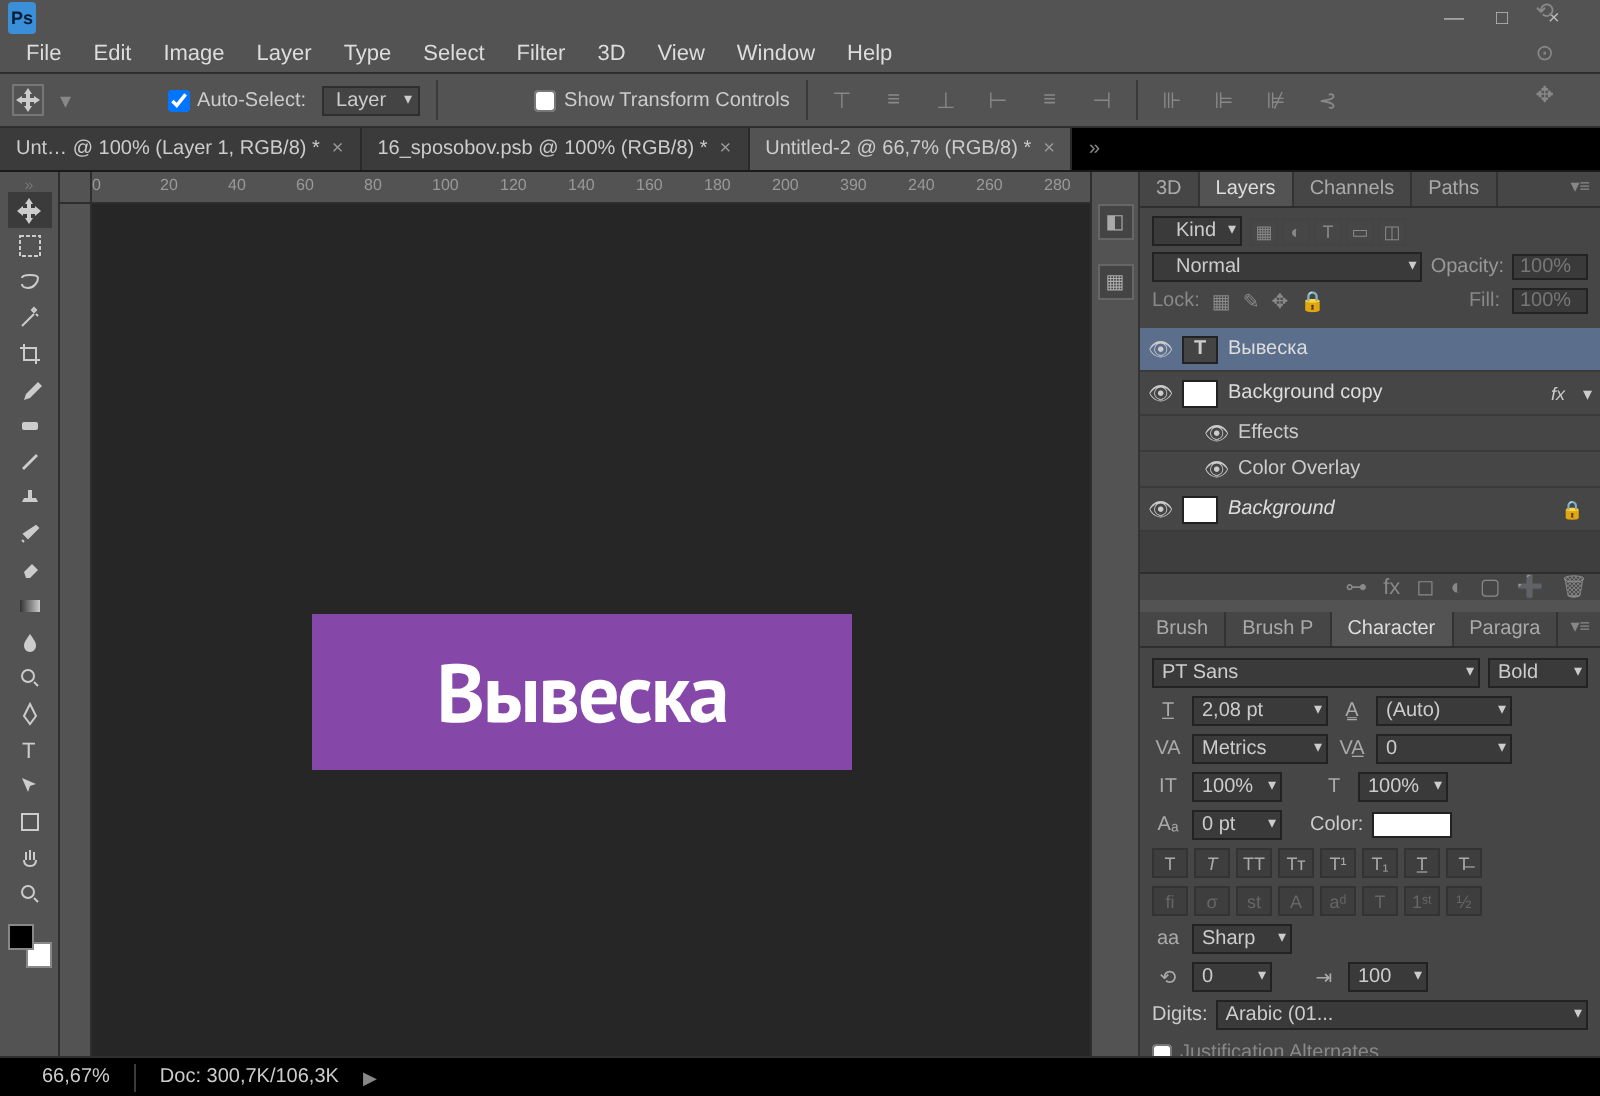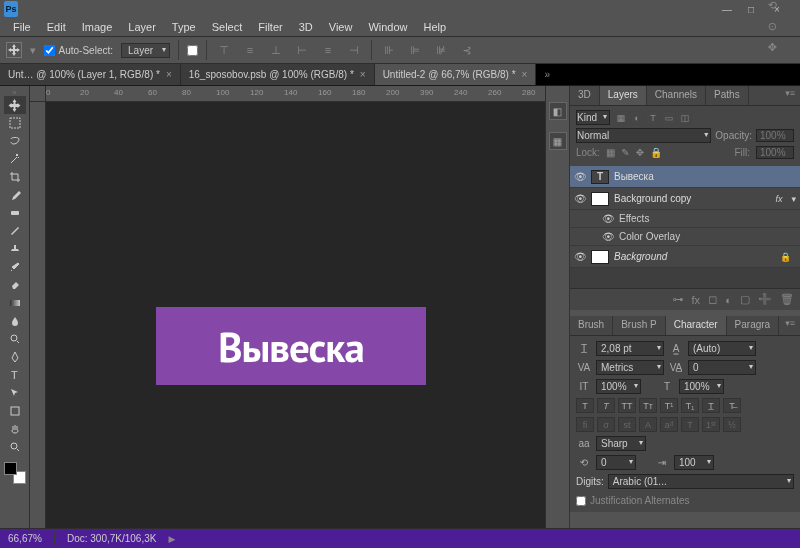--- a/index.html
+++ b/index.html
@@ -12,21 +12,21 @@
 .titlebar .controls { margin-left: auto; display: flex; gap: 12px; padding-right: 8px;}
 .titlebar .ctrl { width: 14px; height: 10px; color: #bbb; font-size: 10px; cursor: pointer;}
 
 
 .menubar { height: 18px; background: #535353; display: flex; align-items: center; padding: 0 6px; gap: 2px; }
 .menubar .mitem { padding: 2px 7px; color: #ddd; font-size: 11px; cursor: pointer; }
 
 
 .optbar { height: 28px; background: #535353; border-top: 1px solid #2e2e2e; border-bottom: 1px solid #2e2e2e; display: flex; align-items: center; padding: 0 6px; gap: 8px; }
 .optbar .tool-icon { width: 16px; height: 16px; border: 1px solid #777; }
-.optbar .check { display: flex; align-items: center; gap: 4px; font-size: 10px; color: #ccc;}
+.optbar .check { display: flex; align-items: center; gap: 4px; font-size: 10px; color: #ccc; margin-left: 40px;}
 .optbar .check input { width: 11px; height: 11px;}
 .optbar .dd { background: #444; border: 1px solid #2e2e2e; padding: 1px 16px 1px 6px; font-size: 10px; position: relative; color:#ccc;}
 .optbar .dd::after { content: "▾"; position: absolute; right: 3px; font-size: 8px; }
 .optbar .sep { width: 1px; height: 20px; background: #3a3a3a; }
 .optbar .icon-btn { width: 18px; height: 18px; display: flex; align-items: center; justify-content: center; font-size: 11px; color: #888;}
 .optbar .right-group { margin-left: auto; display: flex; align-items: center; gap: 3px; flex-direction: column;}
 .optbar .mode3d { background: #3a3a3a; border: 1px solid #222; padding: 2px 14px; font-size: 10px;}
 
 
 .tabbar { height: 22px; background: #000000; display: flex; align-items: stretch; border-bottom: 1px solid #1a1a1a;}
@@ -62,21 +62,21 @@
 .dock-strip .dicon { width:18px; height:18px; border:1px solid #666; background:#444; font-size:10px; display:flex; align-items:center; justify-content:center; color:#aaa;}
 .panels { flex:1; display: flex; flex-direction: column; }
 
 .panel-tabs { display: flex; background: #464646; height: 20px; align-items: stretch; border-bottom: 1px solid #2e2e2e;}
 .panel-tabs .ptab { padding: 3px 8px; font-size: 10px; color: #aaa; border-right: 1px solid #333;}
 .panel-tabs .ptab.active { background: #535353; color: #ddd;}
 .panel-tabs .pmenu { margin-left: auto; padding: 2px 5px; color: #888; font-size: 9px;}
 
 .layers-body { background: #464646; padding: 4px 6px; font-size: 10px;}
 .layers-body .row { display: flex; align-items: center; gap: 4px; margin-bottom: 3px;}
-.layers-body .dd2 { background: #3a3a3a; border: 1px solid #222; padding: 1px 12px 1px 0; font-size: 10px; position:relative; color:#ccc;}
+.layers-body .dd2 { background: #3a3a3a; border: 1px solid #222; padding: 1px 12px 1px 11px; font-size: 10px; position:relative; color:#ccc;}
 .layers-body .dd2::after { content:"▾"; position:absolute; right:2px; font-size:8px;}
 .layers-body .filter-icons span { width:14px; height:14px; display:inline-flex; align-items:center; justify-content:center; font-size:9px; color:#888; border:1px solid #444;}
 .layers-body .filter-icons { display:flex; gap:2px;}
 .layers-body .label { color: #999; font-size:10px;}
 .layers-body .num { background:#3a3a3a; border:1px solid #222; padding:0 3px; width:38px; color:#777; font-size:10px;}
 .layers-body .lockrow span { font-size:10px; color:#888; margin-right:2px;}
 
 .layer-list { background: #464646; }
 .layer { display: flex; align-items: center; height: 22px; border-bottom: 1px solid #3a3a3a; padding: 0 4px; gap: 5px;}
 .layer.sel { background: #5b6e8c;}
@@ -103,21 +103,21 @@
 .char-body .dd3.xs { flex:0 0 50px;}
 .char-body .ico { width:16px; font-size:10px; color:#aaa; text-align:center;}
 .char-body .colorbox { width:40px; height:13px; background:#fff; border:1px solid #222;}
 .char-body .tt-row { display:flex; gap:3px;}
 .char-body .tt-row span { width:18px; height:15px; border:1px solid #333; background:#3e3e3e; display:flex; align-items:center; justify-content:center; font-size:9px; color:#aaa;}
 .char-body .tt-row span.dis { color:#666;}
 .char-body .justchk { display:flex; align-items:center; gap:4px; color:#888; margin-top:2px;}
 .char-body .justchk input{width:10px;height:10px;}
 
 
-.statusbar { height: 20px; background: #4c1d95; border-top: 1px solid #2e2e2e; display: flex; align-items: center; padding: 0 8px; gap: 12px; font-size: 10px; color: #ccc;}
+.statusbar { height: 20px; background: #000000; border-top: 1px solid #2e2e2e; display: flex; align-items: center; padding: 0 21px; gap: 12px; font-size: 10px; color: #ccc;}
 .statusbar .sep2 { width:1px; height:14px; background:#3a3a3a;}
 .statusbar .arrow { color:#888; font-size:9px;}
 
 svg { display:block;}
 </style>
 </head>
 <body>
 
 <div class="window">
   <div class="titlebar">
@@ -151,20 +151,21 @@
     </div>
     <span style="color:#888">▾</span>
     <label class="check">
         <input type="checkbox" checked="" style="">
         <span>Auto-Select:</span>
       </label>
     <div class="dd">Layer</div>
     <div class="sep"></div>
     <label class="check">
         <input type="checkbox" style="">
+        <span>Show Transform Controls</span>
       </label>
     <div class="sep"></div>
     <span class="icon-btn">⊤</span>
     <span class="icon-btn">≡</span>
     <span class="icon-btn">⊥</span>
     <span class="icon-btn">⊢</span>
     <span class="icon-btn">≡</span>
     <span class="icon-btn">⊣</span>
     <div class="sep"></div>
     <span class="icon-btn">⊪</span>
@@ -429,36 +430,46 @@
 
         <div class="panel-tabs" style="margin-top:6px">
           <div class="ptab">Brush</div>
           <div class="ptab">Brush P</div>
           <div class="ptab active">Character</div>
           <div class="ptab">Paragra</div>
           <div class="pmenu">▾≡</div>
         </div>
         <div class="char-body">
           <div class="crow">
+            <div class="dd3">PT Sans</div>
+            <div class="dd3 xs">Bold</div>
+          </div>
+          <div class="crow">
             <span class="ico">T̲</span>
             <div class="dd3 sm">2,08 pt</div>
             <span class="ico">A͇</span>
             <div class="dd3 sm">(Auto)</div>
           </div>
           <div class="crow">
             <span class="ico">VA</span>
             <div class="dd3 sm">Metrics</div>
             <span class="ico">VA̲</span>
             <div class="dd3 sm">0</div>
           </div>
           <div class="crow">
             <span class="ico">IT</span>
             <div class="dd3 xs" style="flex:0 0 45px">100%</div>
             <span class="ico" style="margin-left:14px">T</span>
             <div class="dd3 xs" style="flex:0 0 45px">100%</div>
+          </div>
+          <div class="crow">
+            <span class="ico">Aₐ</span>
+            <div class="dd3 xs" style="flex:0 0 45px">0 pt</div>
+            <span class="label" style="margin-left:10px">Color:</span>
+            <div class="colorbox"></div>
           </div>
           <div class="tt-row">
             <span>T</span>
             <span>
                 <i>T</i>
               </span>
             <span>TT</span>
             <span>Tᴛ</span>
             <span>T¹</span>
             <span>T₁</span>

